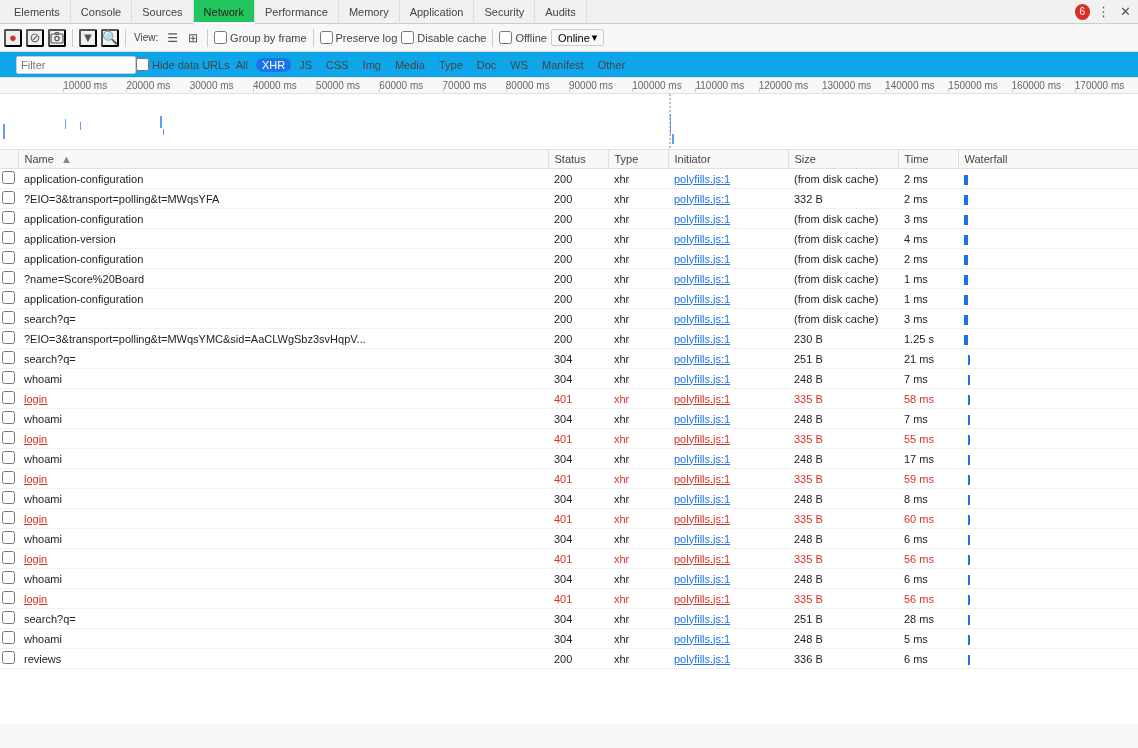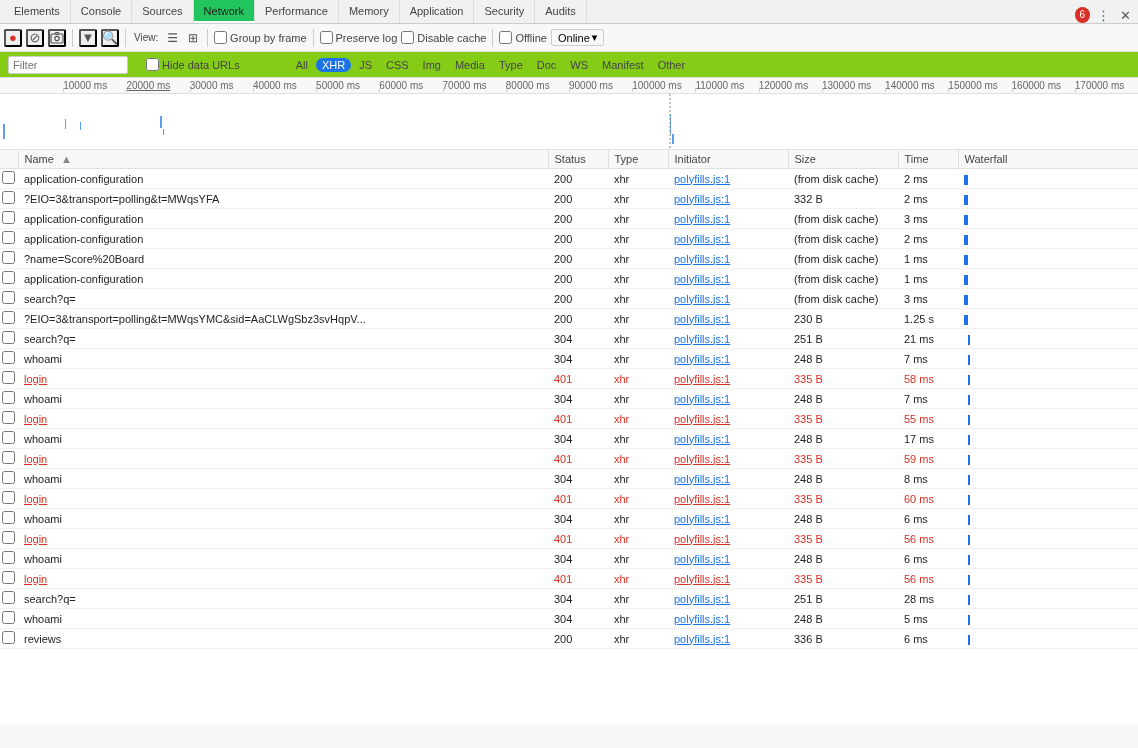--- a/index.html
+++ b/index.html
@@ -1,20 +1,20 @@
 <!DOCTYPE html>
 <html><head>
   <meta charset="utf-8">
   <style>
     * { box-sizing: border-box; margin: 0; padding: 0; }
     body { font-family: -apple-system, 'Segoe UI', Arial, sans-serif; font-size: 11px; background: #f8f8f8; color: #222; overflow: hidden; }
 
     
     .tab-bar {
-      display: flex; align-items: flex-end; background: #f1f1f1; border-bottom: 1px solid #ccc;
+      display: flex; align-items: center; background: #f1f1f1; border-bottom: 1px solid #ccc;
       height: 24px; padding: 0 4px;
     }
     .tab-bar-left { display: flex; align-items: center; gap: 0; }
     .tab { padding: 0 10px; height: 24px; line-height: 24px; font-size: 11px; cursor: pointer; color: #444; border-right: 1px solid #ddd; }
     .tab.active { background: #22c55e; color: #222; border-bottom: 2px solid #fff; font-weight: 500; }
     .tab-bar-right { margin-left: auto; display: flex; align-items: center; gap: 4px; }
     .error-badge { background: #d93025; color: #fff; border-radius: 10px; padding: 0 5px; font-size: 10px; height: 16px; line-height: 16px; }
     .icon-btn { background: none; border: none; cursor: pointer; color: #555; font-size: 13px; padding: 0 3px; }
 
     
@@ -26,25 +26,25 @@
     .toolbar-icon.record { color: #d93025; }
     .toolbar-separator { width: 1px; height: 18px; background: #ccc; margin: 0 2px; }
     .view-label { font-size: 10px; color: #444; margin: 0 2px; }
     .view-btn { border: none; background: none; cursor: pointer; padding: 1px 3px; color: #555; font-size: 12px; }
     .checkbox-label { display: flex; align-items: center; gap: 3px; font-size: 11px; color: #444; cursor: pointer; }
     .checkbox-label input { margin: 0; }
     .online-btn { background: none; border: 1px solid #ccc; border-radius: 2px; padding: 1px 6px; font-size: 11px; cursor: pointer; display: flex; align-items: center; gap: 2px; }
 
     
     .filter-bar {
-      display: flex; align-items: center; background: #84cc16; border-bottom: 1px solid #e0e0e0;
-      height: 26px; padding: 0 8px; gap: 18px;
+      display: flex; align-items: center; background: #0ea5e9; border-bottom: 1px solid #e0e0e0;
+      height: 26px; padding: 0 16px; gap: 0;
     }
     .filter-input { border: 1px solid #ccc; border-radius: 2px; height: 18px; padding: 0 4px; font-size: 11px; width: 120px; }
-    .filter-tags { display: flex; align-items: center; gap: 2px; margin-left: 32px; }
+    .filter-tags { display: flex; align-items: center; gap: 2px; }
     .filter-tag { padding: 1px 6px; font-size: 11px; cursor: pointer; color: #444; border-radius: 2px; }
     .filter-tag.active { background: #1a73e8; color: #fff; border-radius: 10px; }
 
     
     .timeline-container {
       background: #fff; border-bottom: 1px solid #e0e0e0; height: 72px; position: relative; overflow: hidden;
     }
     .timeline-ruler {
       height: 16px; border-bottom: 1px solid #e0e0e0; display: flex; align-items: center;
       background: #f8f8f8; position: relative;
@@ -165,21 +165,21 @@
     <span class="filter-tag">Doc</span>
     <span class="filter-tag">WS</span>
     <span class="filter-tag">Manifest</span>
     <span class="filter-tag">Other</span>
   </div>
 </div>
 
 <div class="timeline-container">
   <div class="timeline-ruler" id="timeline-ruler">
       <span class="timeline-tick" style="left: 5.55556%;">10000 ms</span>
-      <span class="timeline-tick" style="left: 11.1111%; text-decoration: underline;">20000 ms</span>
+      <span class="timeline-tick" style="left: 11.1111%;">20000 ms</span>
       <span class="timeline-tick" style="left: 16.6667%;">30000 ms</span>
       <span class="timeline-tick" style="left: 22.2222%;">40000 ms</span>
       <span class="timeline-tick" style="left: 27.7778%;">50000 ms</span>
       <span class="timeline-tick" style="left: 33.3333%;">60000 ms</span>
       <span class="timeline-tick" style="left: 38.8889%;">70000 ms</span>
       <span class="timeline-tick" style="left: 44.4444%;">80000 ms</span>
       <span class="timeline-tick" style="left: 50%;">90000 ms</span>
       <span class="timeline-tick" style="left: 55.5556%;">100000 ms</span>
       <span class="timeline-tick" style="left: 61.1111%;">110000 ms</span>
       <span class="timeline-tick" style="left: 66.6667%;">120000 ms</span>
@@ -246,20 +246,30 @@
           <td class="name-col">application-configuration</td>
           <td class="status-col">200</td>
           <td class="type-col type-cell">xhr</td>
           <td class="initiator-col"><span class="link-text">polyfills.js:1</span></td>
           <td class="size-col">(from disk cache)</td>
           <td class="time-col">3 ms</td>
           <td class="waterfall-col"><span class="waterfall-bar" style="width: 4px;"></span></td>
         </tr>
         <tr>
           <td class="checkbox-cell"><input type="checkbox" style=""></td>
+          <td class="name-col">application-version</td>
+          <td class="status-col">200</td>
+          <td class="type-col type-cell">xhr</td>
+          <td class="initiator-col"><span class="link-text">polyfills.js:1</span></td>
+          <td class="size-col">(from disk cache)</td>
+          <td class="time-col">4 ms</td>
+          <td class="waterfall-col"><span class="waterfall-bar" style="width: 4px;"></span></td>
+        </tr>
+        <tr>
+          <td class="checkbox-cell"><input type="checkbox" style=""></td>
           <td class="name-col">application-configuration</td>
           <td class="status-col">200</td>
           <td class="type-col type-cell">xhr</td>
           <td class="initiator-col"><span class="link-text">polyfills.js:1</span></td>
           <td class="size-col">(from disk cache)</td>
           <td class="time-col">2 ms</td>
           <td class="waterfall-col"><span class="waterfall-bar" style="width: 4px;"></span></td>
         </tr>
         <tr>
           <td class="checkbox-cell"><input type="checkbox" style=""></td>

